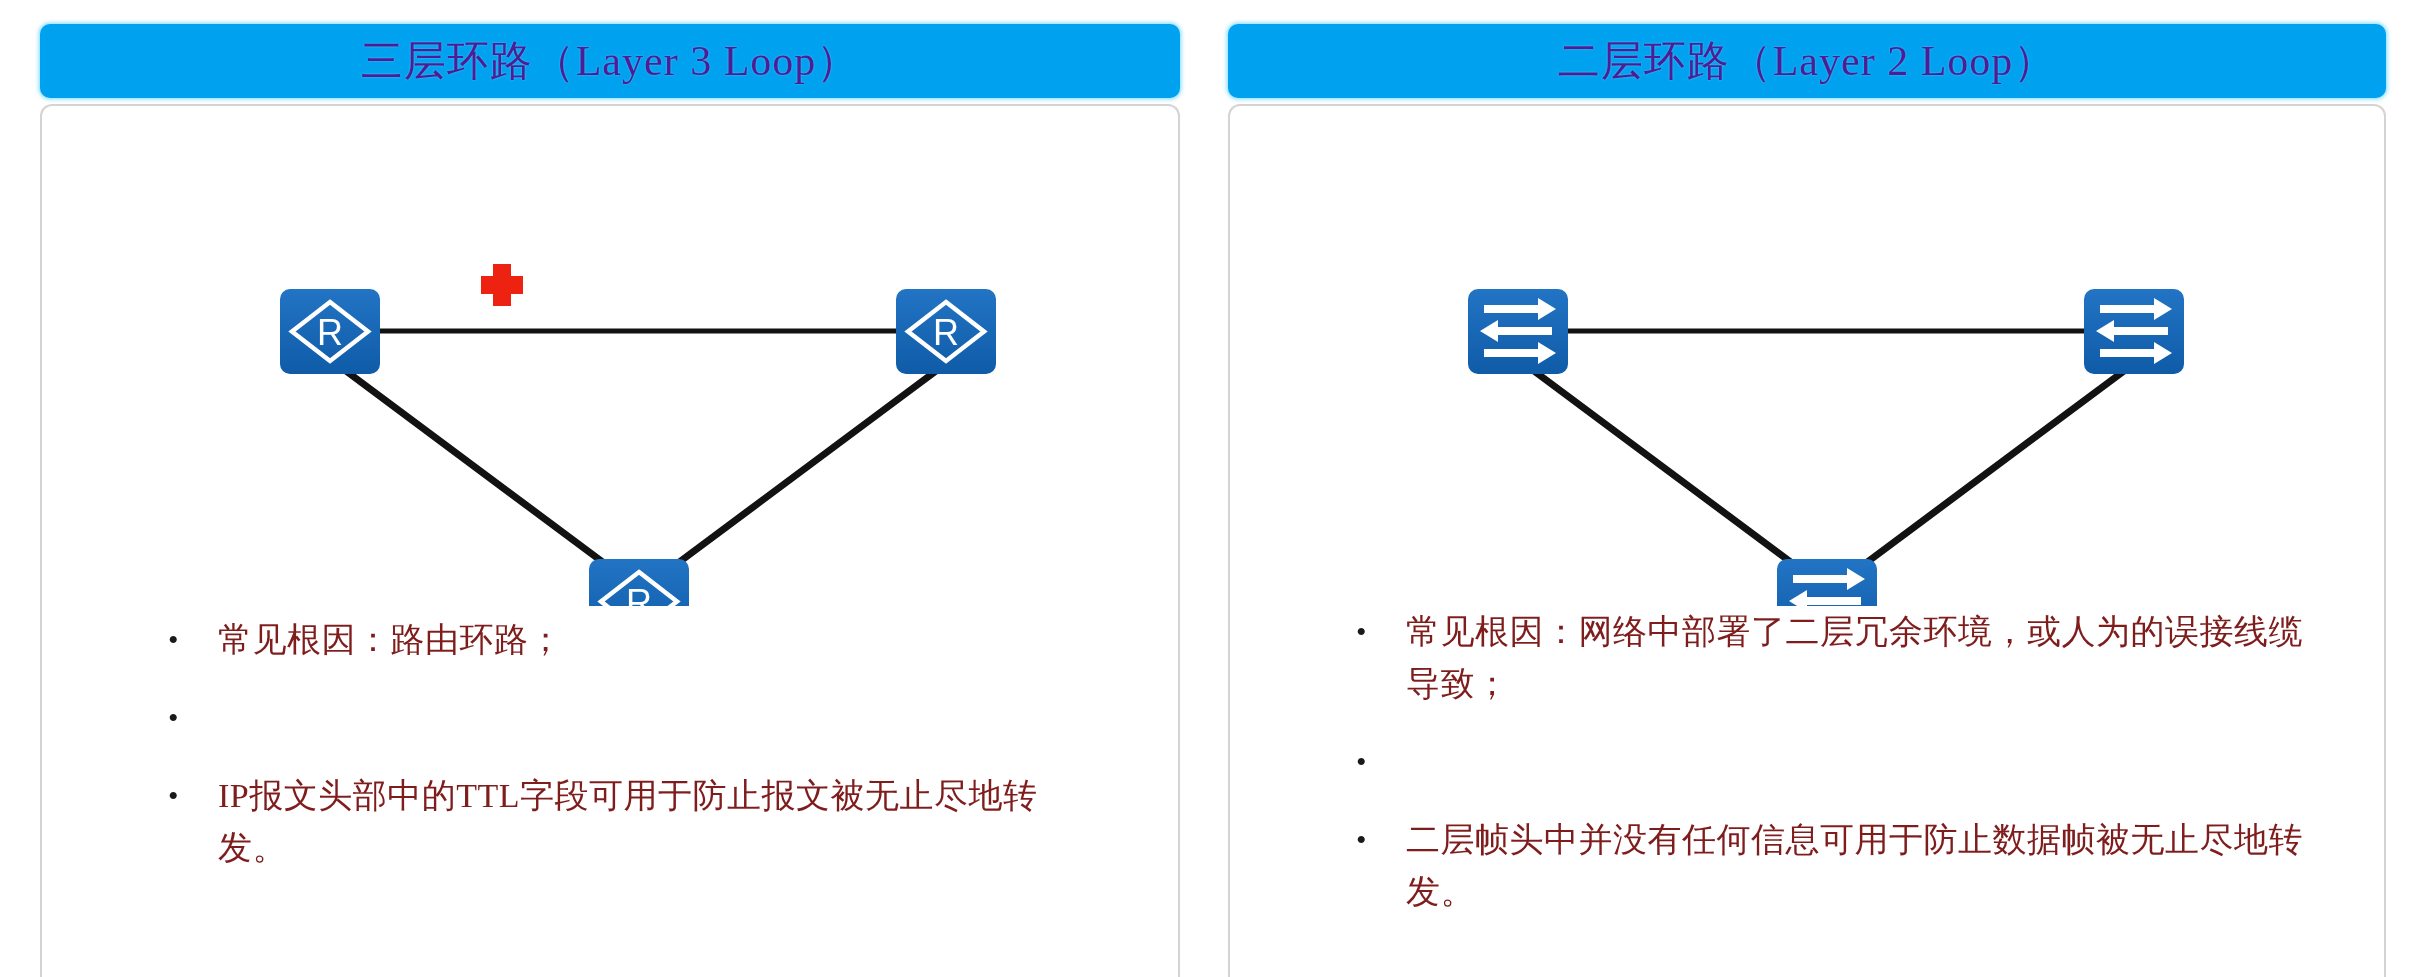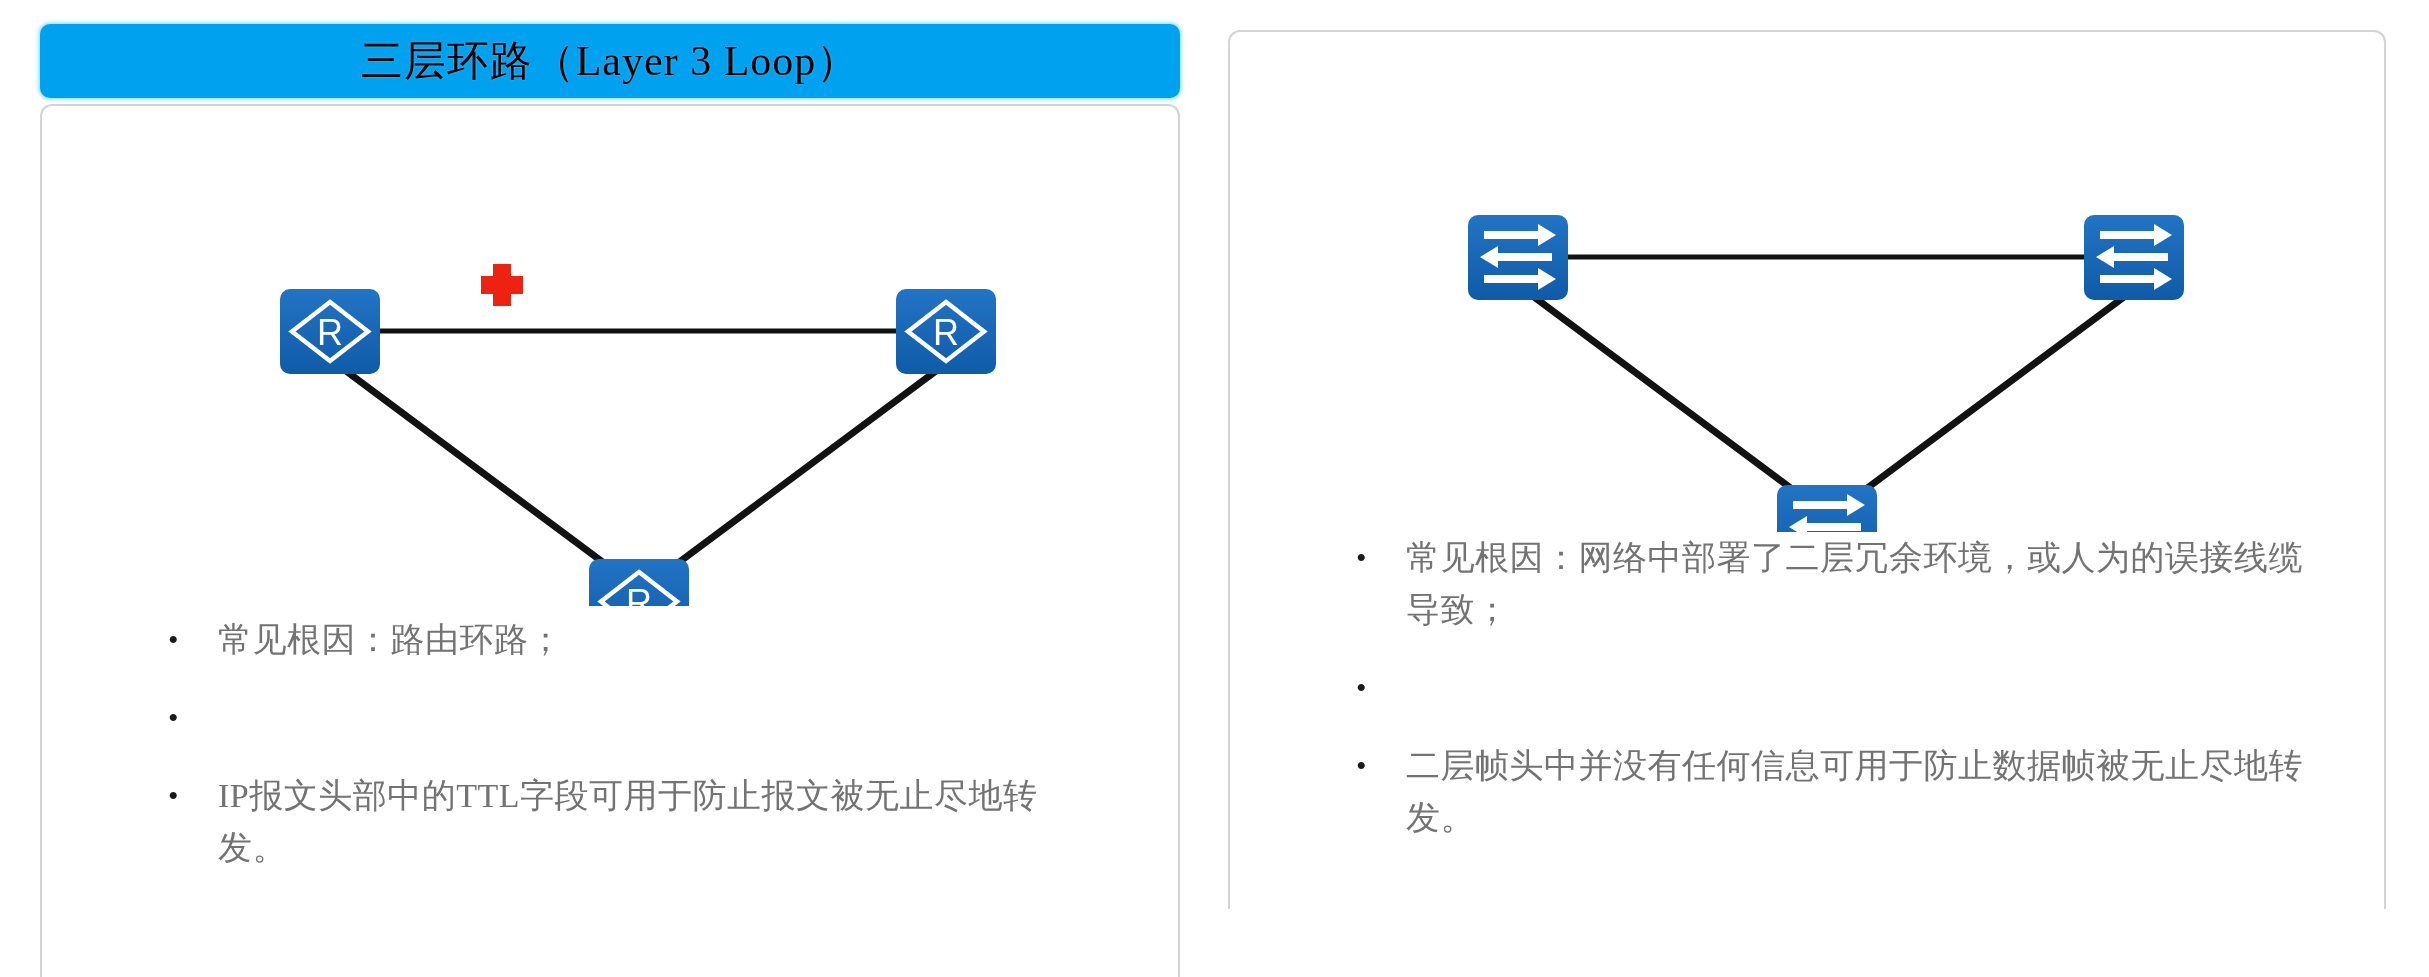--- a/index.html
+++ b/index.html
@@ -33,21 +33,21 @@
   .card-header {
     height: 74px;
     border-radius: 10px;
     background: #00a2f0;
     box-shadow: 0 0 4px 1px rgba(0,185,255,0.55);
     display: flex;
     align-items: center;
     justify-content: center;
   }
   .card-title {
-    color: #000000;
+    color: #4c1d95;
     font-size: 42px;
     letter-spacing: 1px;
     font-family: "Liberation Serif", "DejaVu Serif", serif;
     white-space: nowrap;
     text-shadow: 0 0 2px rgba(255,255,255,0.35);
   }
 
   .card-body {
     margin-top: 6px;
     height: 879px;
@@ -92,21 +92,21 @@
     font-size: 30px;
     line-height: 52px;
     color: #1a1a1a;
     text-align: left;
     padding-left: 6px;
     box-sizing: border-box;
   }
   .bullet-text {
     font-size: 34px;
     line-height: 52px;
-    color: #737373;
+    color: #7f1d1d;
     font-family: "Liberation Serif", "DejaVu Serif", serif;
     letter-spacing: 0.5px;
     max-width: 880px;
   }
   .card.right .bullet-text { max-width: 900px; }
 </style>
 </head>
 <body>
 
 <div class="stage">
@@ -170,20 +170,23 @@
           <span class="bullet-dot">•</span>
           <span class="bullet-text">IP报文头部中的TTL字段可用于防止报文被无止尽地转发。</span>
         </div>
       </div>
 
     </div>
   </div>
 
   <div class="card right">
 
+    <div class="card-header">
+      <div class="card-title">二层环路（Layer 2 Loop）</div>
+    </div>
 
     <div class="card-body">
 
       <div class="diagram">
         <svg width="1154" height="500" viewBox="0 0 1154 500" xmlns="http://www.w3.org/2000/svg">
           <defs>
             <linearGradient id="nodeGradR" x1="0" y1="0" x2="0" y2="1">
               <stop offset="0%" stop-color="#2274c4"></stop>
               <stop offset="100%" stop-color="#0f5ba8"></stop>
             </linearGradient>

